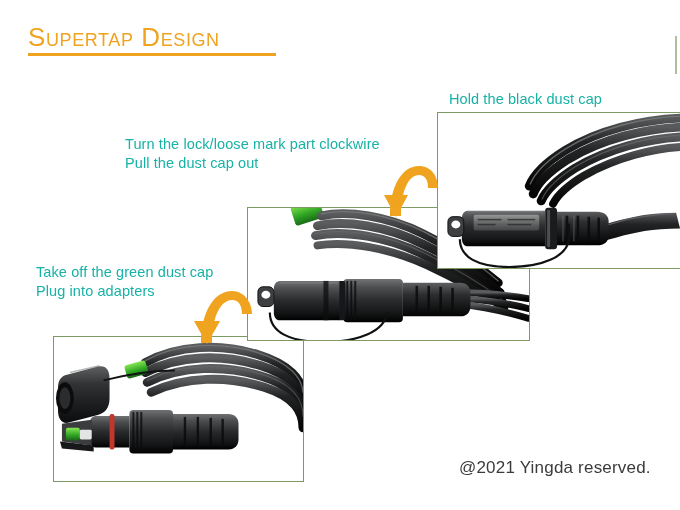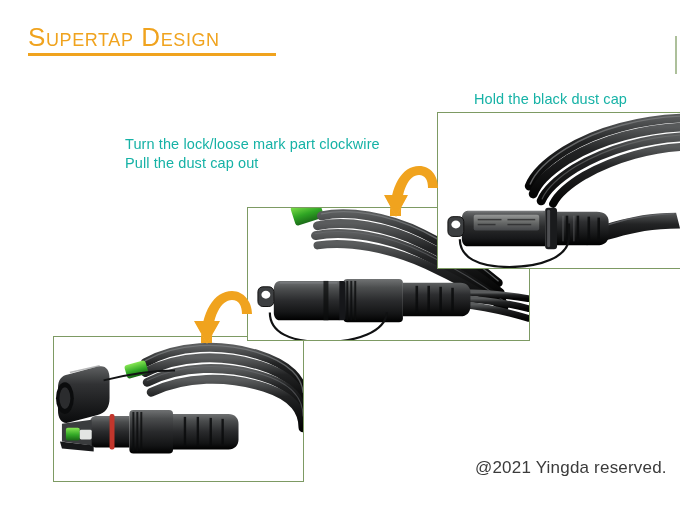--- a/index.html
+++ b/index.html
@@ -58,21 +58,21 @@
   
   .caption {
     position: absolute;
     color: #16b2a6;
     font-family: "Liberation Sans", sans-serif;
     font-size: 14.5px;
     line-height: 19px;
     white-space: pre-line;
     letter-spacing: .1px;
   }
-  #caption-hold   { left: 474px; top: 90px; }
+  #caption-hold   { left: 449px; top: 90px; }
   #caption-turn   { left: 125px; top: 135px; }
   #caption-take   { left: 36px;  top: 263px; }
 
   
   .panel {
     position: absolute;
     border: 1px solid #7d9a63;
     background: #ffffff;
     overflow: hidden;
     box-sizing: border-box;
@@ -94,40 +94,41 @@
   
   #footer-credit {
     position: absolute;
     left: 459px;
     top: 458px;
     font-family: "Liberation Sans", sans-serif;
     font-size: 17px;
     color: #3b3b3b;
     letter-spacing: .2px;
     white-space: nowrap;
-    margin-left: 16px;
   }
 </style>
 </head>
 <body>
 
 <div id="slide">
 
   <div id="title-block">
     <div id="slide-title">Supertap Design</div>
     <div id="title-rule"></div>
   </div>
 
   <div id="right-edge-rule"></div>
 
   <div class="caption" id="caption-hold">Hold the black dust cap</div>
 
   <div class="caption" id="caption-turn">Turn the lock/loose mark part clockwire
 Pull the dust cap out</div>
 
+  <div class="caption" id="caption-take">Take off the green dust cap
+Plug into adapters</div>
 
   <div class="panel" id="panel-top">
     <svg viewBox="0 0 252 157" preserveAspectRatio="none">
       <defs>
         <linearGradient id="tBody" x1="0" y1="0" x2="0" y2="1">
           <stop offset="0%" stop-color="#6d6f70"></stop>
           <stop offset="18%" stop-color="#4a4c4d"></stop>
           <stop offset="45%" stop-color="#2b2c2d"></stop>
           <stop offset="78%" stop-color="#17181a"></stop>
           <stop offset="100%" stop-color="#000000"></stop>

